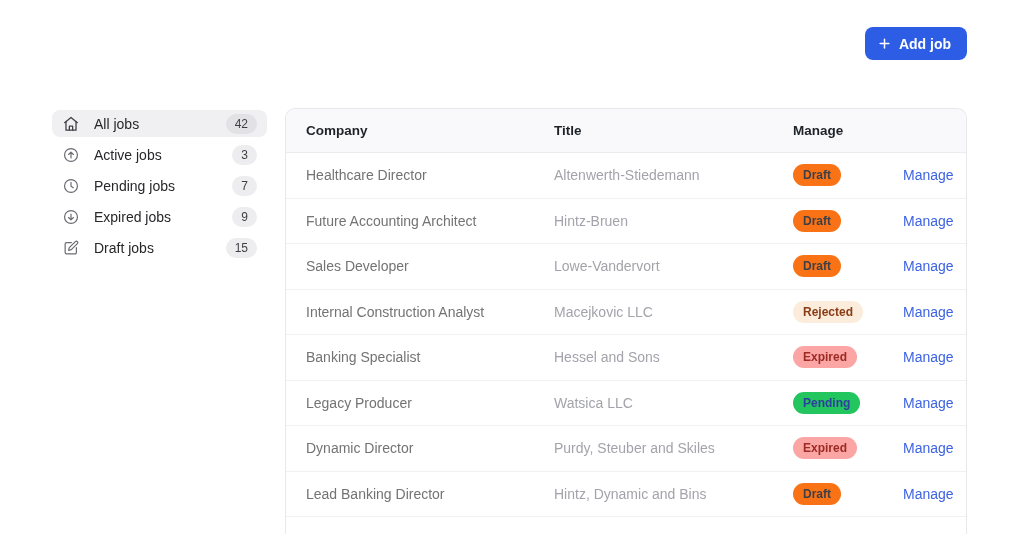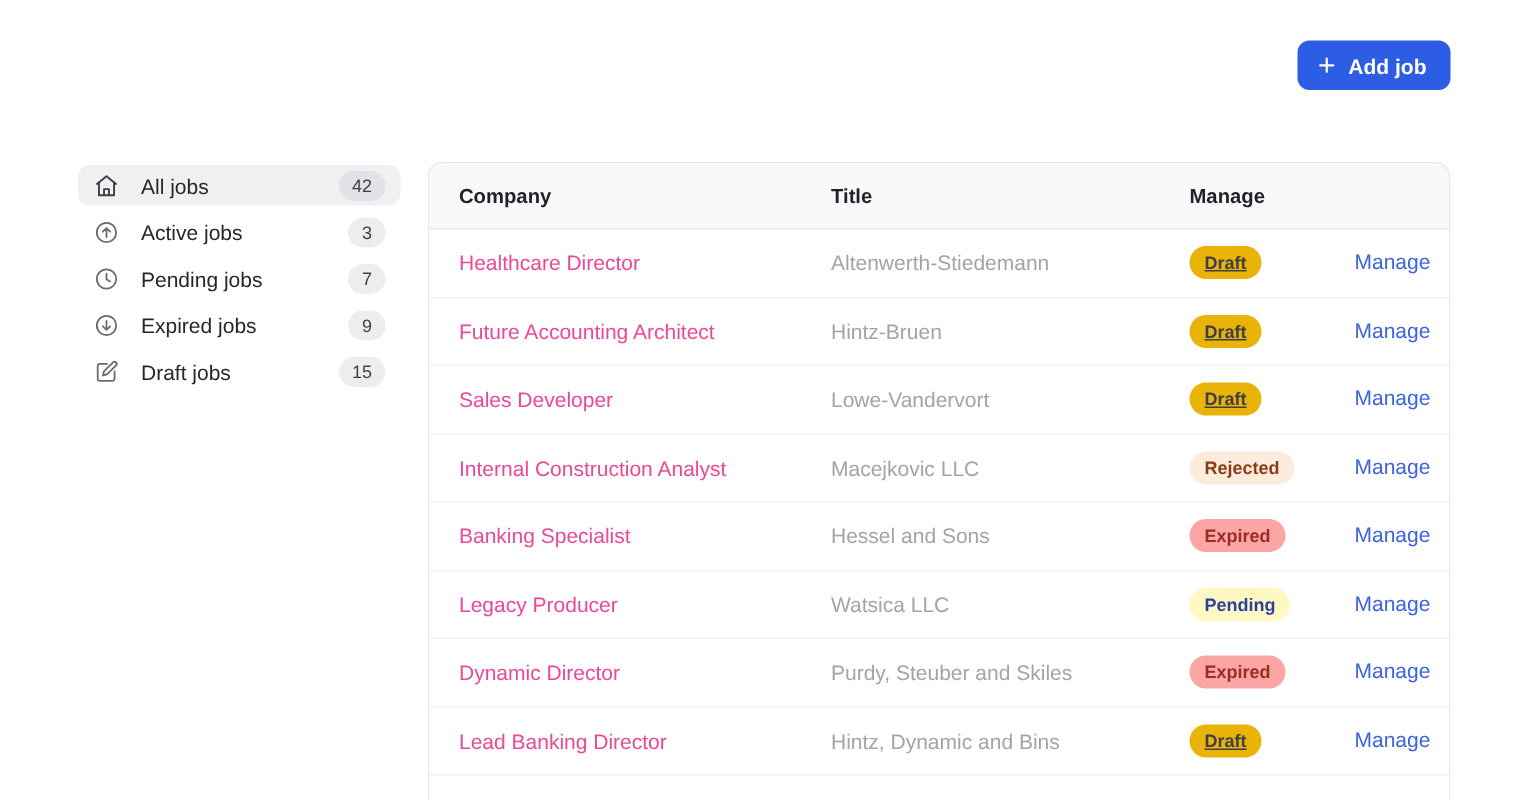--- a/index.html
+++ b/index.html
@@ -65,35 +65,35 @@
     padding: 0 24px 0 20px;
   }
   .t-head {
     height: 44px;
     background: #f9f9fb;
     border-bottom: 1px solid #ececf0;
   }
   .t-head .th { font-size: 13.5px; font-weight: 600; color: #1f2328; }
   .t-body .t-row { height: 45.5px; border-bottom: 1px solid #f1f1f4; }
   .t-body .t-row:last-child { border-bottom: none; }
-  .cell-title { font-size: 14px; color: #ec4899; }
+  .cell-title { font-size: 14px; color: #737373; }
   .cell-company { font-size: 14px; color: #a3a3ab; }
   .cell-action { text-align: right; }
   .manage-link { font-size: 14px; font-weight: 500; color: #3d63e2; text-decoration: none; cursor: pointer; margin-top: 16px; }
 
   .state-badge {
     display: inline-block;
     font-size: 12px; font-weight: 600;
     padding: 4px 10px; border-radius: 999px;
     min-width: 20px; text-align: center;
   }
-  .state-draft    { background: #eab308; color: #3f3f46; text-decoration: underline; }
+  .state-draft    { background: #f97316; color: #3f3f46; }
   .state-rejected { background: #fcecdb; color: #8a3c16; }
   .state-expired  { background: #fca5a5; color: #9c2b23; }
-  .state-pending  { background: #fef9c3; color: #2c3f9e; }
+  .state-pending  { background: #22c55e; color: #2c3f9e; }
 </style>
 </head>
 <body>
 
 <div class="page">
 
 
   <button class="add-job-btn">
     <span>
       <svg width="15" height="15" viewBox="0 0 24 24" fill="none" stroke="#ffffff" stroke-width="2.4" stroke-linecap="round">

